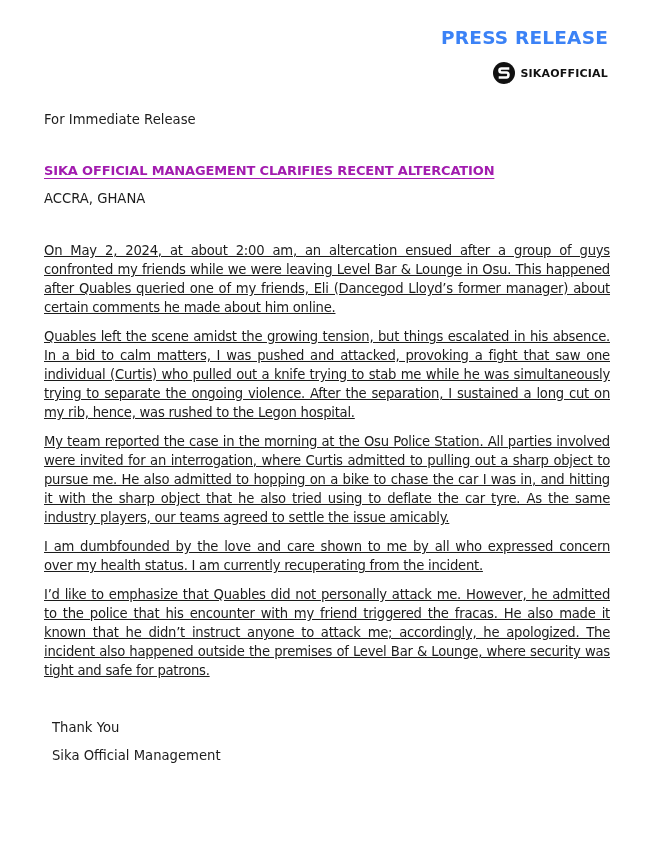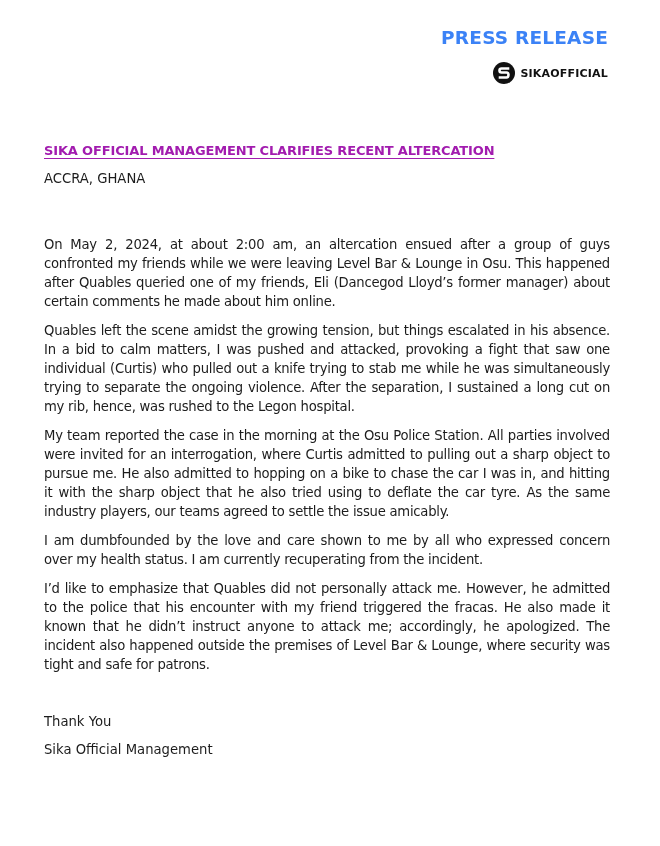--- a/index.html
+++ b/index.html
@@ -79,29 +79,31 @@
     }
     .date sup {
       font-size: 8px;
       vertical-align: 5px;
       line-height: 0;
     }
     .location {
       margin-top: 9px;
     }
     .body-text {
-      margin-top: 47px;
+      margin-top: 33px;
+      text-decoration: underline;
     }
     .para {
       margin: 0 0 10px 0;
       text-align: justify;
       letter-spacing: -0.25px;
     }
     .signoff {
       margin-top: 38px;
+      margin-left: 8px;
     }
     .signoff div {
       margin-bottom: 9px;
     }
   </style>
 </head>
 <body>
 
 <div class="header">
   <div class="press-title">PRESS RELEASE</div>
@@ -109,20 +111,21 @@
     <span class="brand-logo">
       <svg width="14" height="14" viewBox="0 0 14 14">
         <path d="M11 2.5 H4.5 Q2.5 2.5 2.5 4.5 Q2.5 6.5 4.5 6.5 H9.5 Q11.5 6.5 11.5 8.8 Q11.5 11.5 9.5 11.5 H3" fill="none" stroke="#ffffff" stroke-width="2.6" stroke-linecap="square"></path>
       </svg>
     </span>
     <span class="brand-name">SIKAOFFICIAL</span>
   </div>
 </div>
 
 <div class="content">
+  <div class="for-release">For Immediate Release</div>
 
   <div class="headline">SIKA OFFICIAL MANAGEMENT CLARIFIES RECENT ALTERCATION</div>
 
 
   <div class="location">ACCRA, GHANA</div>
 
   <div class="body-text">
     <p class="para">On May 2, 2024, at about 2:00 am, an altercation ensued after a group of guys confronted my friends while we were leaving Level Bar &amp; Lounge in Osu. This happened after Quables queried one of my friends, Eli (Dancegod Lloyd’s former manager) about certain comments he made about him online.</p>
     <p class="para">Quables left the scene amidst the growing tension, but things escalated in his absence. In a bid to calm matters, I was pushed and attacked, provoking a fight that saw one individual (Curtis) who pulled out a knife trying to stab me while he was simultaneously trying to separate the ongoing violence. After the separation, I sustained a long cut on my rib, hence, was rushed to the Legon hospital.</p>
     <p class="para">My team reported the case in the morning at the Osu Police Station. All parties involved were invited for an interrogation, where Curtis admitted to pulling out a sharp object to pursue me. He also admitted to hopping on a bike to chase the car I was in, and hitting it with the sharp object that he also tried using to deflate the car tyre. As the same industry players, our teams agreed to settle the issue amicably.</p>

